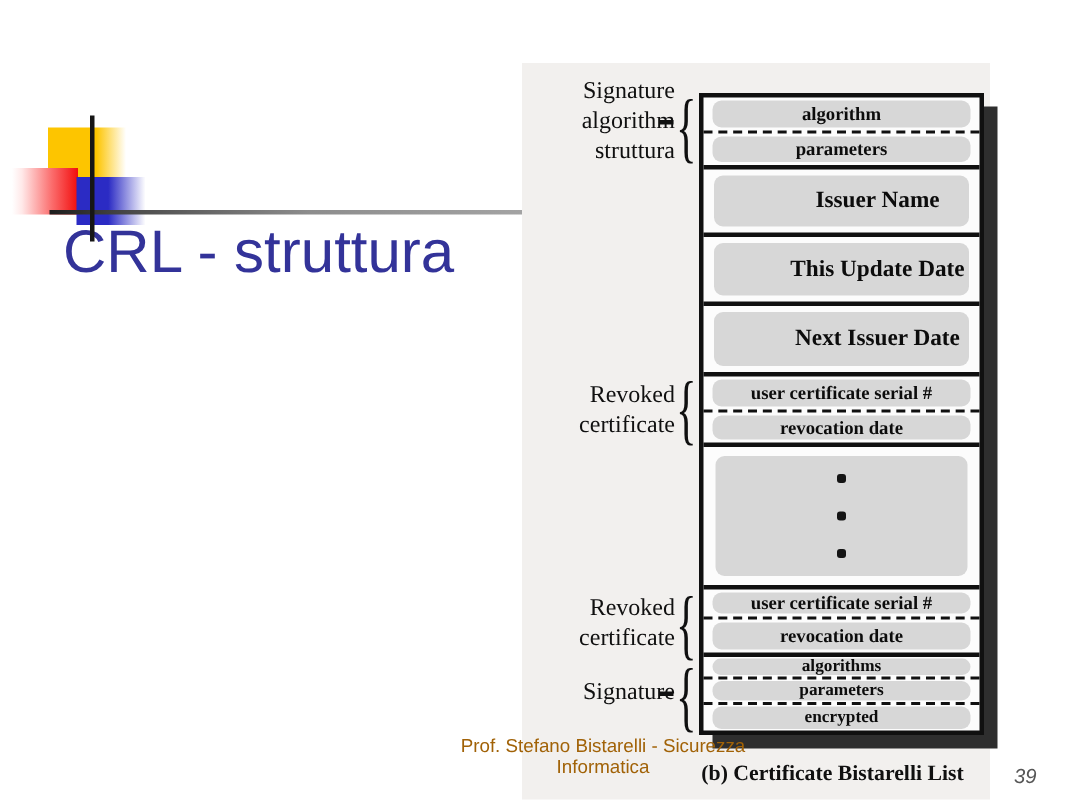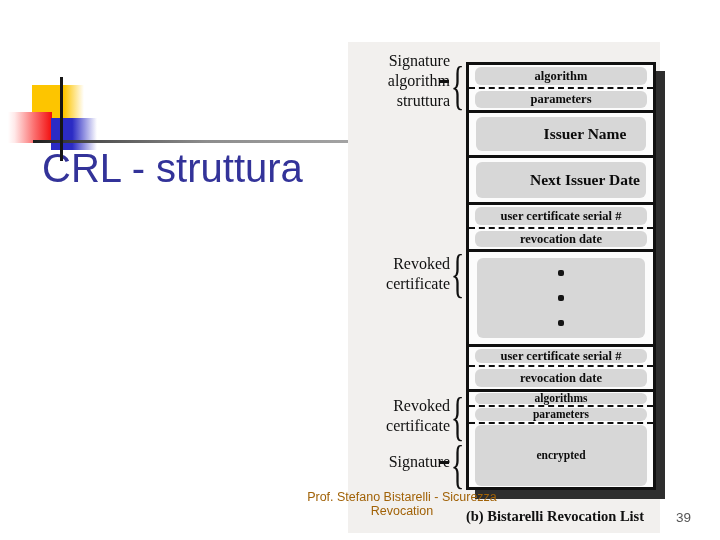--- a/index.html
+++ b/index.html
@@ -57,21 +57,21 @@
   .b3{top:393px; height:47px;} .b4{top:440px; height:49px;}
   .label-dash{position:absolute; width:9px; height:3px; background:#101010; z-index:3;}
   .d1{left:440px; top:80px;} .d2{left:440px; top:461px;}
 
   .caption{position:absolute; left:450px; top:508px; width:210px; text-align:center; z-index:3;
     font-family:"Liberation Serif", serif; font-weight:bold; font-size:14.5px; color:#101010;
     white-space:nowrap;}
   .footer{position:absolute; left:272px; top:491px; width:260px; text-align:center; z-index:5;
     font-size:12.5px; line-height:13.5px; color:#a16207;}
   .pagenum{position:absolute; left:676px; top:510px; z-index:5;
-    font-size:13.5px; color:#565656;}
+    font-size:13.5px; color:#565656;font-style:italic;}
 </style>
 </head>
 <body>
 
 <div class="slide">
 
   <div class="sq-yellow"></div>
   <div class="sq-red"></div>
   <div class="sq-blue"></div>
   <div class="vline"></div>
@@ -83,20 +83,23 @@
 
   <div class="crl-box">
     <div class="row row-sm r1 bb-dash">
       <span class="pill">algorithm</span>
     </div>
     <div class="row row-sm r2 bb-solid">
       <span class="pill">parameters</span>
     </div>
     <div class="row row-lg r3 bb-solid">
       <span class="pill">Issuer Name</span>
+    </div>
+    <div class="row row-lg r4 bb-solid">
+      <span class="pill">This Update Date</span>
     </div>
     <div class="row row-lg r5 bb-solid">
       <span class="pill">Next Issuer Date</span>
     </div>
     <div class="row row-sm r6 bb-dash">
       <span class="pill">user certificate serial #</span>
     </div>
     <div class="row row-sm r7 bb-solid">
       <span class="pill">revocation date</span>
     </div>
@@ -143,22 +146,22 @@
     <div>certificate</div>
   </div>
   <div class="brace b3">{</div>
 
   <div class="side-label lbl4">
     <div>Signature</div>
   </div>
   <div class="brace b4">{</div>
   <div class="label-dash d2"></div>
 
-  <div class="caption">(b) Bistarelli Revocation List</div>
+  <div class="caption">(b) Certificate Bistarelli List</div>
 
   <div class="footer">
     <div>Prof. Stefano Bistarelli - Sicurezza</div>
-    <div>Revocation</div>
+    <div>Informatica</div>
   </div>
 
   <div class="pagenum">39</div>
 
 </div>
 
 </body></html>

